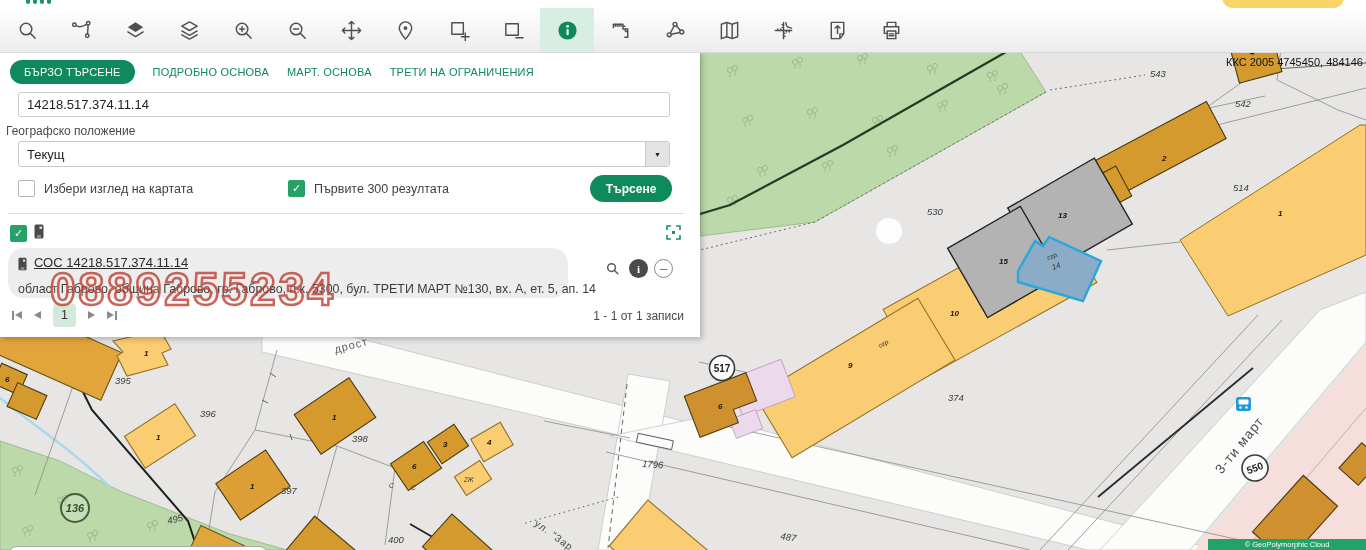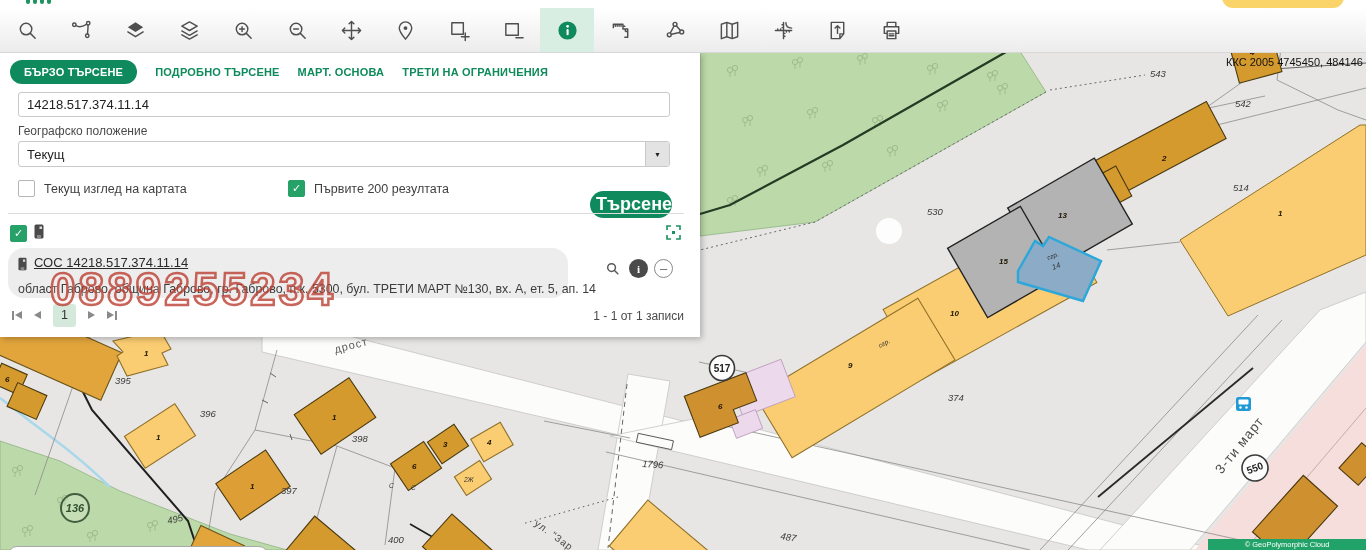--- a/index.html
+++ b/index.html
@@ -17,42 +17,42 @@
            display:flex;align-items:center;}
   .tool{width:54px;height:44px;display:flex;align-items:center;justify-content:center;cursor:pointer;}
   .tool svg{stroke:#4f4f4f;fill:none;stroke-width:1.5;stroke-linecap:round;stroke-linejoin:round;}
   .tool svg .fill{fill:#4f4f4f;stroke:none;}
   .tool svg .wfill{fill:#f5f5f5;}
   .tool.active{background:#d9eee3;}
   
   .panel{position:absolute;left:0;top:52px;width:700px;height:285px;background:#fff;z-index:20;
          box-shadow:2px 2px 6px rgba(0,0,0,.25);}
   .tabs{display:flex;align-items:center;gap:18px;padding:6px 0 0 10px;height:28px;}
-  .tab{font-size:11px;font-weight:bold;color:#0e8a5c;letter-spacing:.2px;cursor:pointer;white-space:nowrap;}
+  .tab{font-size:11px;font-weight:normal;color:#0e8a5c;letter-spacing:.2px;cursor:pointer;white-space:nowrap;}
   .tab.active{background:#0e8a5c;color:#fff;border-radius:13px;padding:6px 14px;}
   .query{position:absolute;left:18px;top:40px;width:652px;height:25px;box-sizing:border-box;
          border:1px solid #c9c9c9;border-radius:3px;font-family:"Liberation Sans",sans-serif;
          font-size:13px;color:#222;padding:0 8px;}
-  .flabel{position:absolute;left:18px;top:72px;font-size:12px;color:#4a4a4a;}
+  .flabel{position:absolute;left:6px;top:72px;font-size:12px;color:#4a4a4a;}
   .select{position:absolute;left:18px;top:89px;width:652px;height:26px;box-sizing:border-box;
           border:1px solid #c9c9c9;border-radius:3px;background:#fff;font-size:13px;color:#222;
           display:flex;align-items:center;padding-left:8px;cursor:pointer;}
   .selbtn{position:absolute;right:0;top:0;width:23px;height:24px;background:#e3e3e3;
           border-left:1px solid #c9c9c9;border-radius:0 3px 3px 0;display:flex;align-items:center;
           justify-content:center;font-size:7px;color:#222;}
   .cb{width:15px;height:15px;border:1px solid #b5b5b5;border-radius:2px;background:#fff;
       display:inline-flex;align-items:center;justify-content:center;cursor:pointer;}
   .cb.checked{background:#26a269;border-color:#26a269;color:#fff;
       font-family:"DejaVu Sans",sans-serif;font-size:11px;font-weight:bold;}
   .cbrow1{position:absolute;left:18px;top:128px;display:flex;align-items:center;gap:9px;}
   .cbrow1b{position:absolute;left:288px;top:128px;display:flex;align-items:center;gap:9px;}
   .cblabel{font-size:12.5px;color:#3f3f3f;}
   .searchbtn{position:absolute;left:590px;top:123px;width:82px;height:27px;border:none;cursor:pointer;
-             background:#0e8a5c;color:#fff;font-weight:bold;font-size:18px;border-radius:14px;
-             font-family:"Liberation Sans",sans-serif;margin-top:16px;}
+             background:#0e8a5c;color:#fff;font-weight:bold;font-size:12px;border-radius:14px;
+             font-family:"Liberation Sans",sans-serif;}
   .divider{position:absolute;left:8px;top:161px;width:676px;border-top:1px solid #ddd;}
   .resrow{position:absolute;left:10px;top:172px;display:flex;align-items:center;gap:7px;}
   .expand{position:absolute;left:666px;top:173px;cursor:pointer;}
   .card{position:absolute;left:8px;top:196px;width:560px;height:50px;background:#ededed;border-radius:16px;}
   .cardtitle{position:absolute;left:26px;top:7px;font-size:13px;color:#2a2a2a;text-decoration:underline;cursor:pointer;}
   .cardaddr{position:absolute;left:10px;top:26px;font-size:12.4px;color:#3c3c3c;white-space:nowrap;margin-top:8px;}
   .bicon{display:inline-block;}
   .cicn{position:absolute;top:11px;width:19px;height:19px;border-radius:50%;display:flex;
         align-items:center;justify-content:center;cursor:pointer;}
   .cicn.mag{left:595px;}
@@ -406,41 +406,41 @@
     <div class="tool">
       <svg width="23" height="23" viewBox="0 0 24 24">
           <path d="M7.5 8 V3.5 H16.5 V8 M4.5 8 H19.5 V15 H16.5 M7.5 15 H4.5 V8 M7.5 12.5 H16.5 V20.5 H7.5 Z M9.5 15.5 H14.5 M9.5 17.5 H14.5"></path>
         </svg>
     </div>
   </div>
 
   <div class="panel">
     <div class="tabs">
       <div class="tab active">БЪРЗО ТЪРСЕНЕ</div>
-      <div class="tab">ПОДРОБНО ТЪРСЕНЕ</div>
+      <div class="tab">ПОДРОБНО ОСНОВА</div>
       <div class="tab">МАРТ. ОСНОВА</div>
       <div class="tab">ТРЕТИ НА ОГРАНИЧЕНИЯ</div>
     </div>
 
     <input class="query" type="text" value="14218.517.374.11.14" style="">
 
     <div class="flabel">Географско положение</div>
 
     <div class="select">
       <span>Текущ</span>
       <span class="selbtn">▼</span>
     </div>
 
     <div class="cbrow1">
       <span class="cb"></span>
-      <span class="cblabel">Текущ изглед на картата</span>
+      <span class="cblabel">Избери изглед на картата</span>
     </div>
     <div class="cbrow1b">
       <span class="cb checked">✓</span>
-      <span class="cblabel">Първите 200 резултата</span>
+      <span class="cblabel">Първите 300 резултата</span>
     </div>
     <button class="searchbtn">Търсене</button>
 
     <div class="divider"></div>
 
     <div class="resrow">
       <span class="cb checked">✓</span>
       <span class="bicon">
         <svg width="10" height="15" viewBox="0 0 10 15">
             <rect x="0.5" y="0.5" width="9" height="14" rx="1.5" fill="#4a4a4a"></rect>

